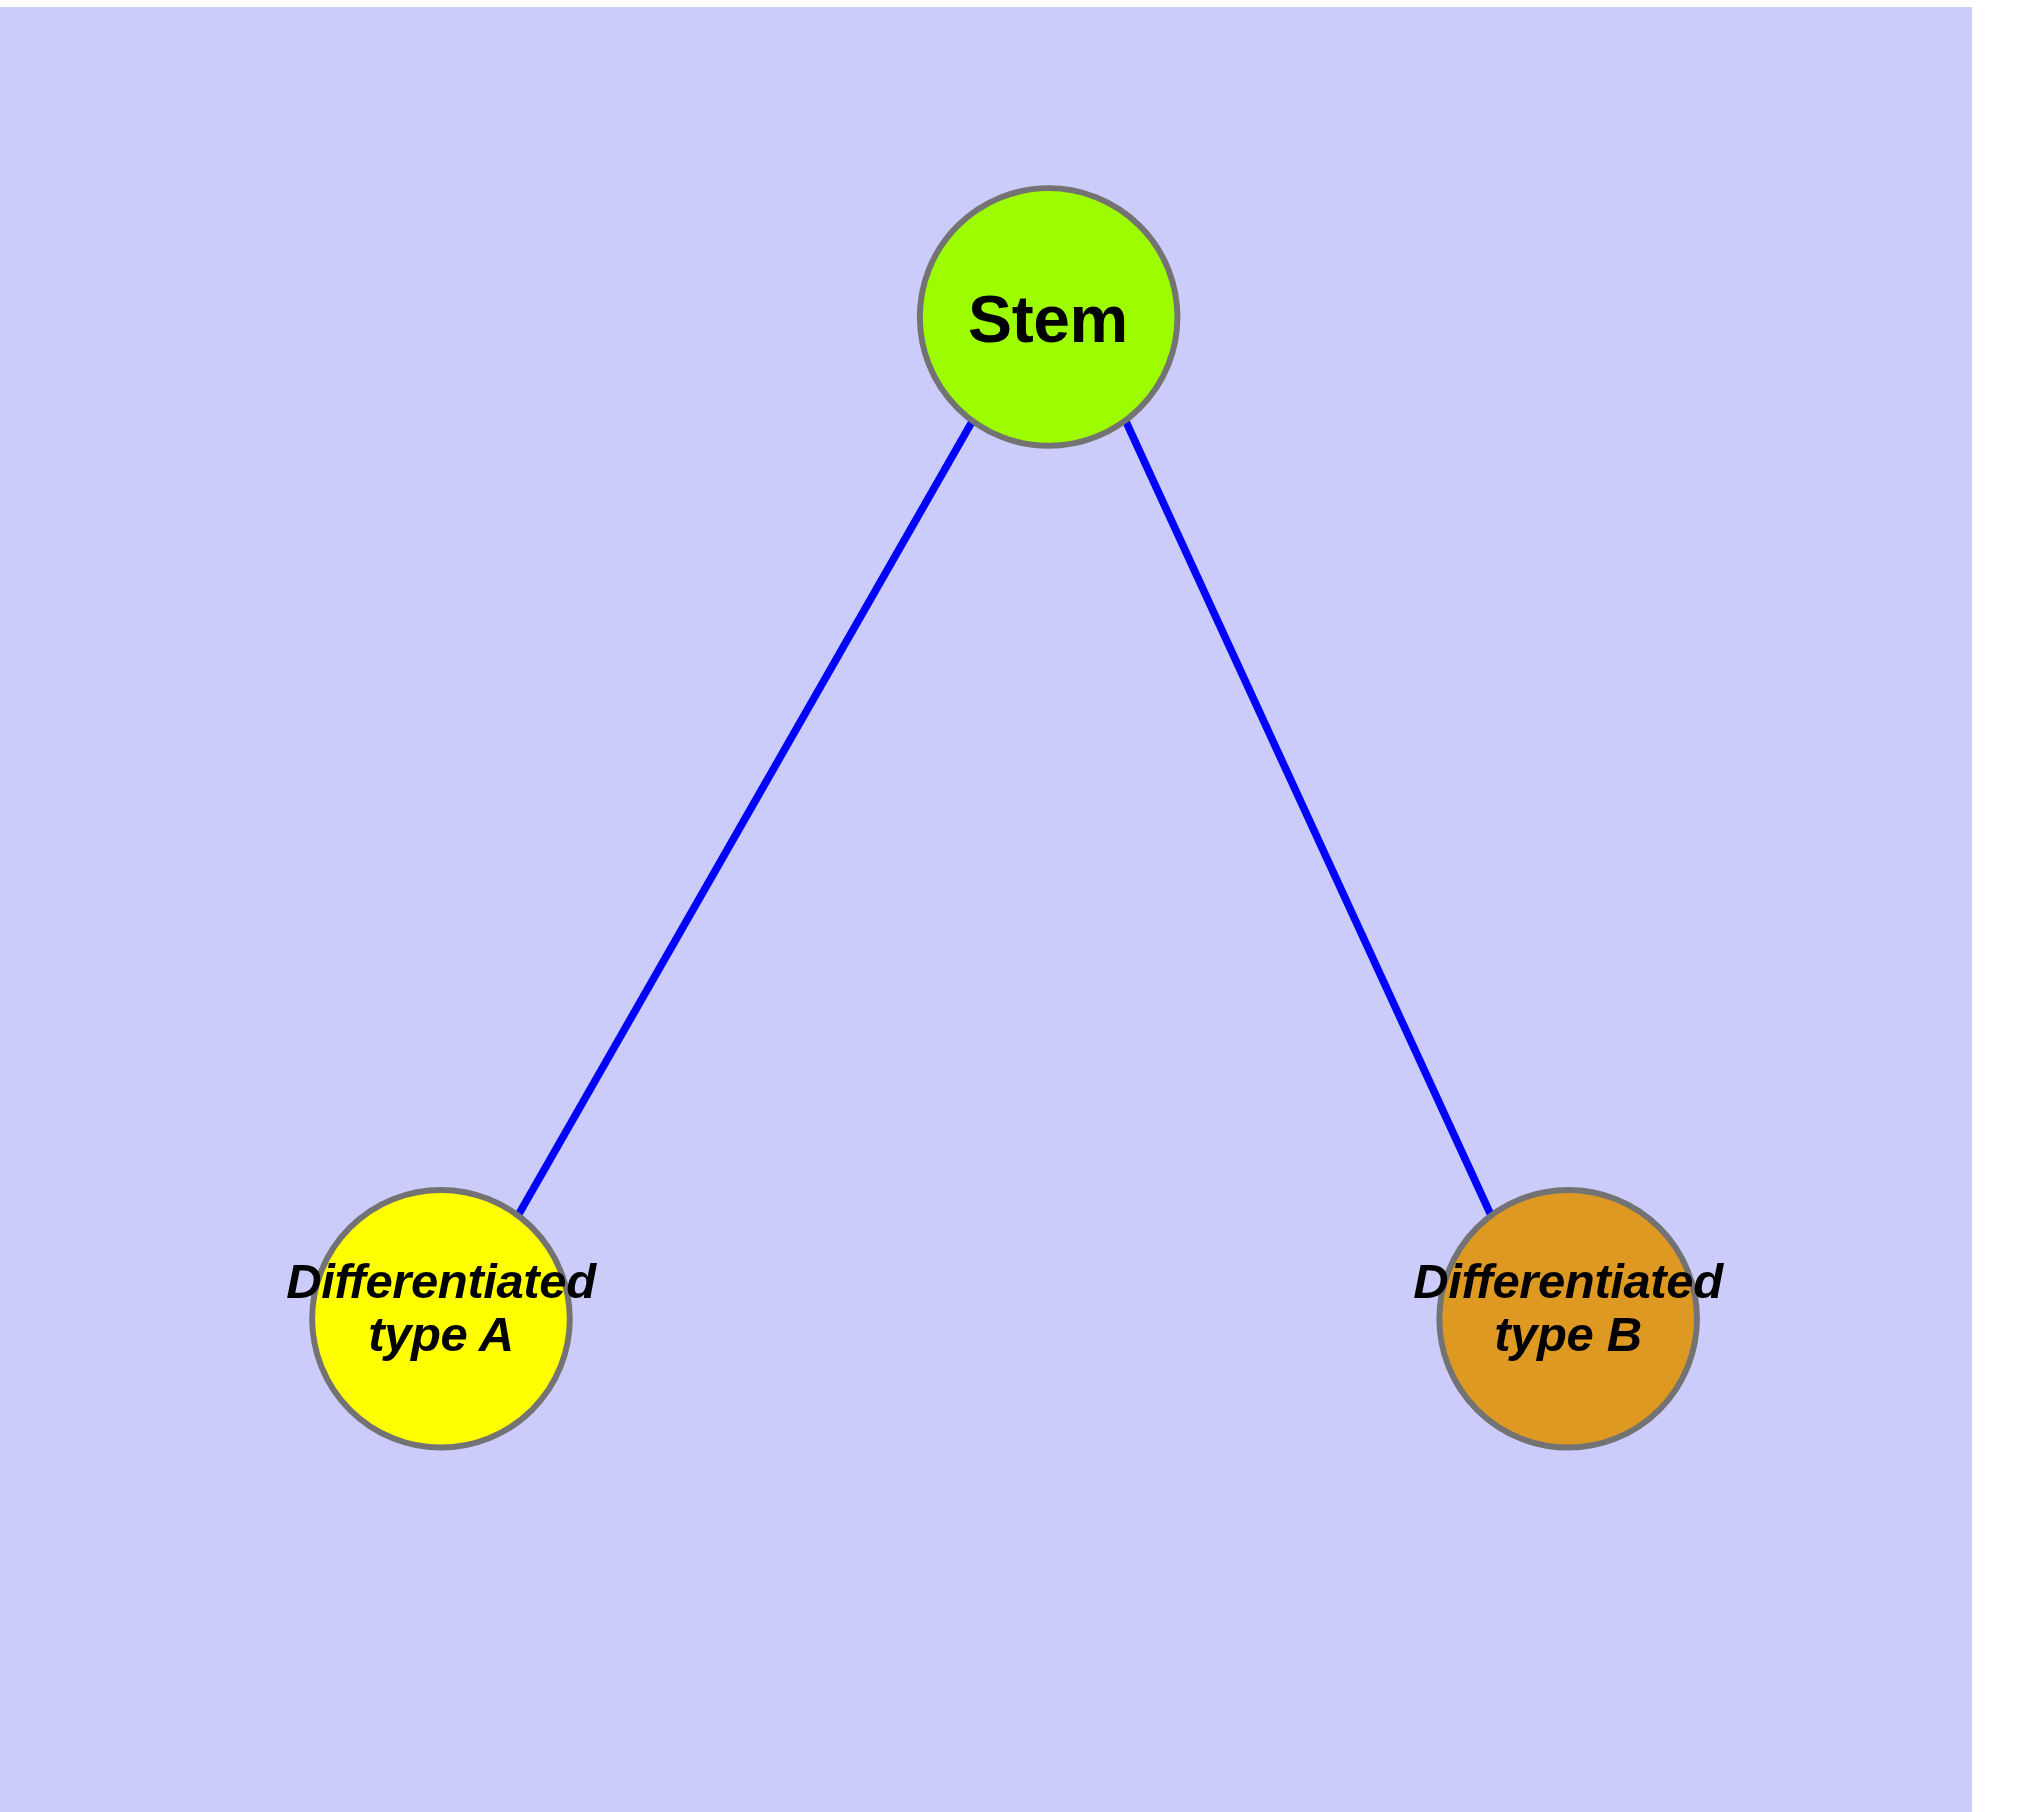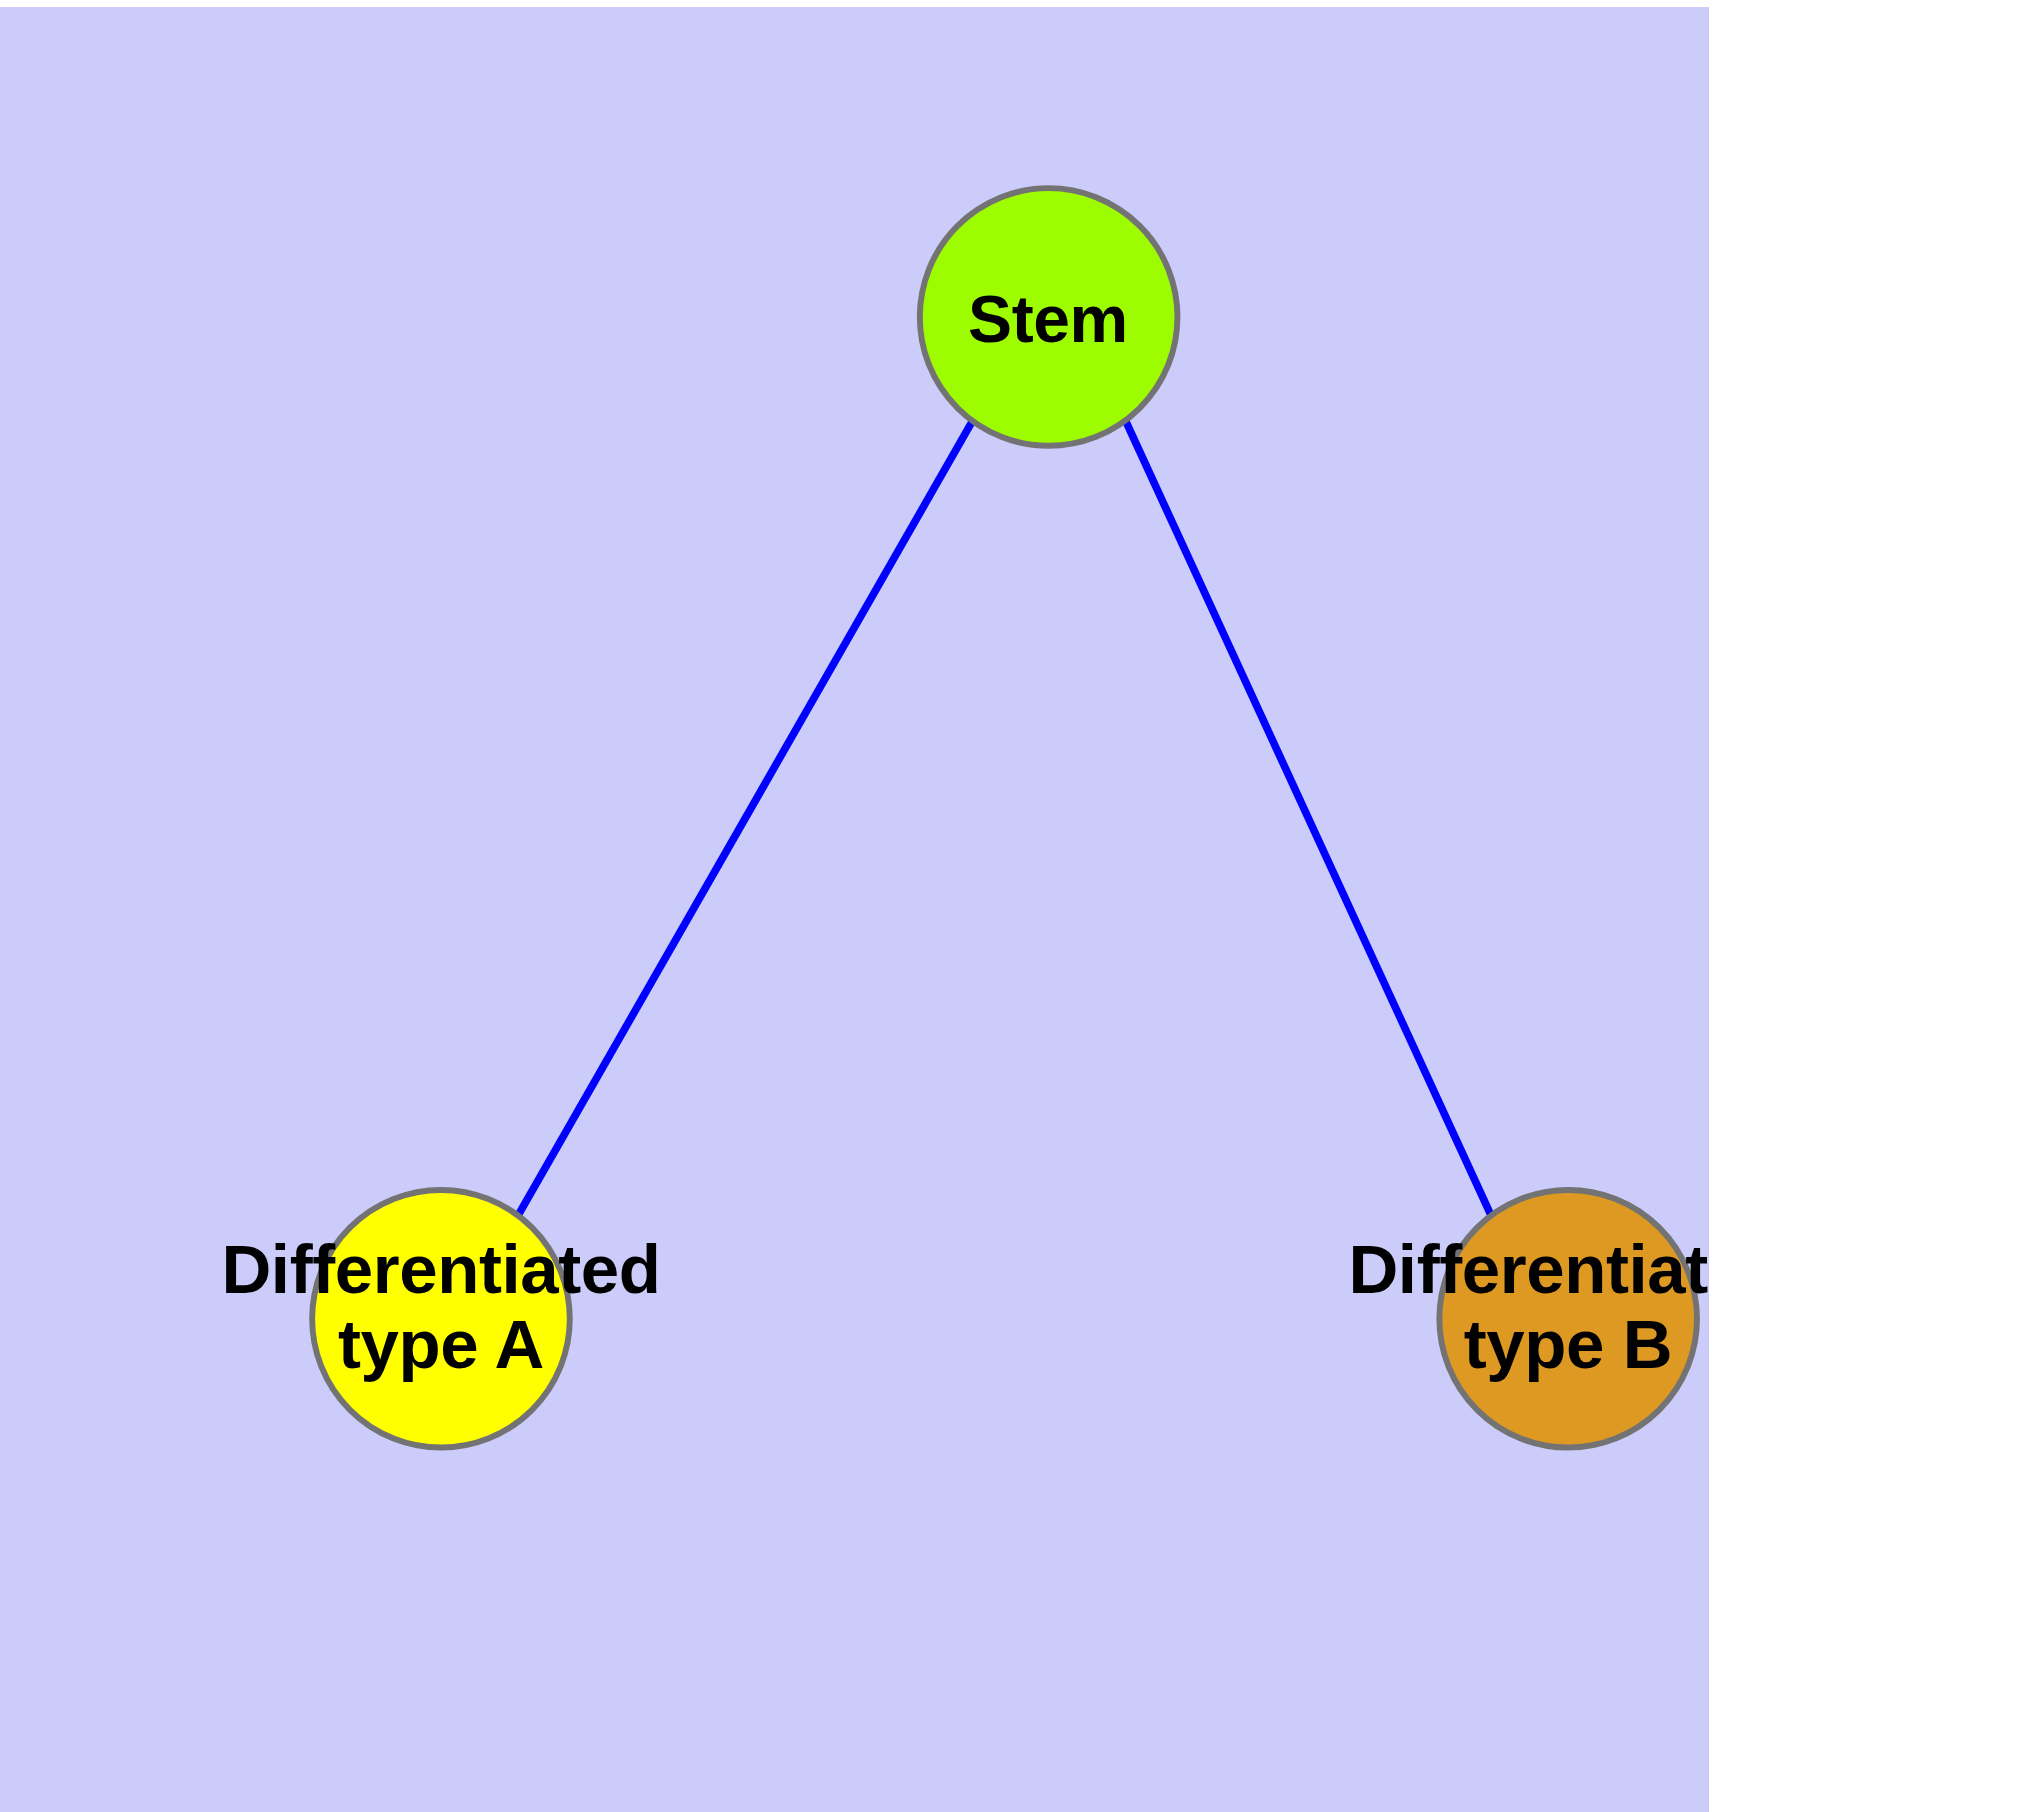--- a/index.html
+++ b/index.html
@@ -2,21 +2,21 @@
 <html style="font-size:13.6px"><head>
 <meta charset="utf-8">
 <style>
   html, body {
     margin: 0;
     padding: 0;
     background: #ffffff;
   }
   #canvas {
     position: relative;
-    width: 1709px;
+    width: 1972px;
     height: 1812px;
     overflow: hidden;
     background: #ffffff;
     font-family: "Liberation Sans", sans-serif;
   }
   #graph-bg {
     position: absolute;
     left: 0;
     top: 6.8px;
     width: 2021px;
@@ -35,21 +35,21 @@
     transform: translate(-50%, -50%);
     text-align: center;
     color: #000000;
     font-weight: bold;
     line-height: 1.08;
     white-space: pre;
     pointer-events: none;
     letter-spacing: -0.4px;
   }
   .label-stem   { font-size: 66px; }
-  .label-diff   { font-size: 69px; }
+  .label-diff   { font-size: 49px; font-style: italic; }
 </style>
 </head>
 <body>
 
 <div id="canvas">
 
   <div id="graph-bg"></div>
 
   <svg id="graph-svg" viewBox="0 0 2384 2138" xmlns="http://www.w3.org/2000/svg">
     <g>

